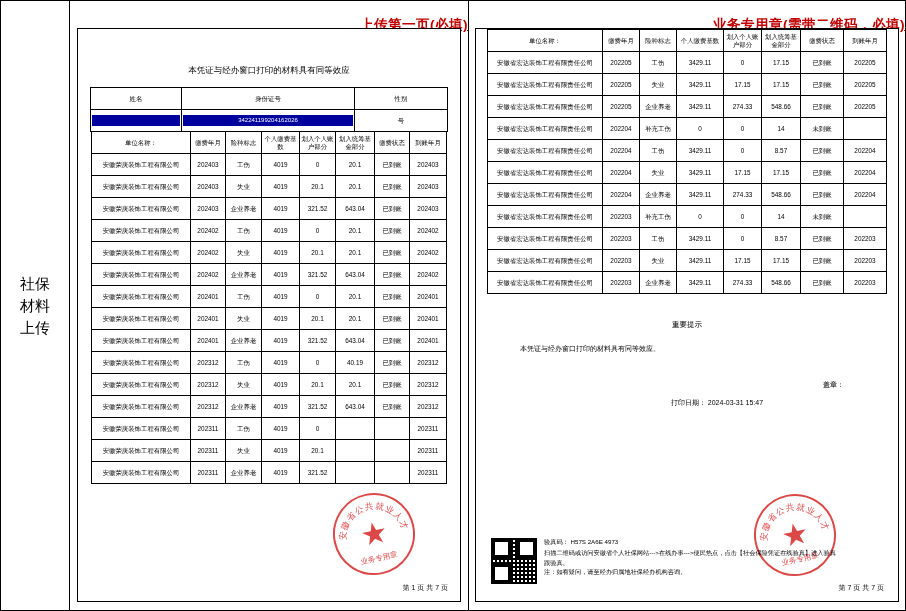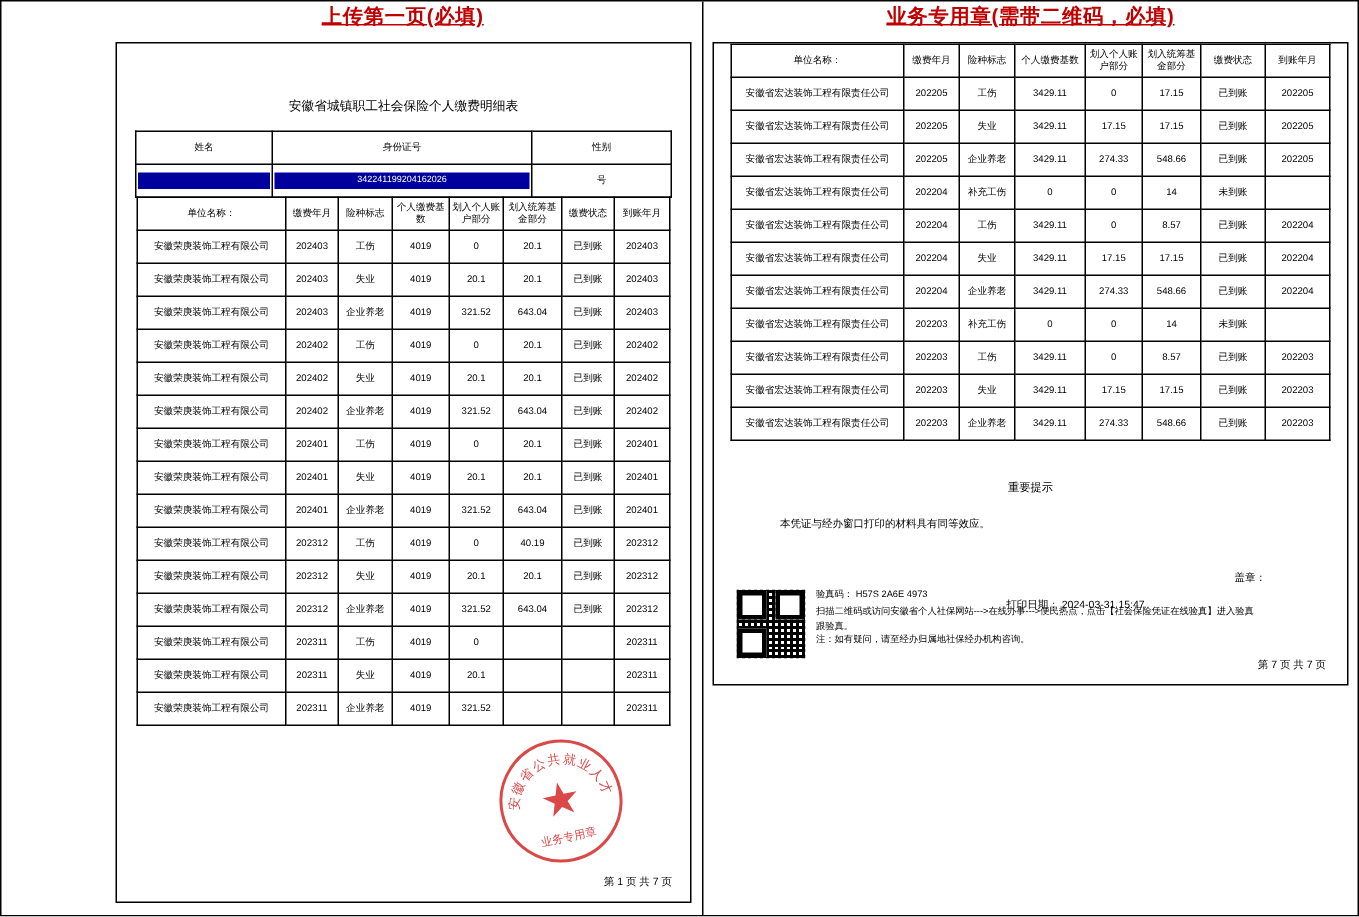--- a/index.html
+++ b/index.html
@@ -26,37 +26,37 @@
     font-size:15px;line-height:22px;text-align:center;color:#000;
   }
   
   .panel{
     position:absolute;top:0;height:609px;
     box-sizing:border-box;
   }
   .panel-left{left:68px;width:400px;border-right:1px solid #000;}
   .panel-right{left:468px;width:436px;}
   .panel-title{
-    text-align:center;
+    text-align:right;
     font-size:13.5px;
     font-weight:bold;
     color:#c00000;
     text-decoration:underline;
-    padding-top:1px;
+    padding-top:15px;
     letter-spacing:.5px;
   }
   .sheet{
     position:absolute;
     background:#fff;
     border:1px solid #000;
     box-sizing:border-box;
     overflow:hidden;
   }
   .sheet-left{left:8px;top:27px;width:384px;height:574px;}
-  .sheet-right{left:6px;top:27px;width:424px;height:429px;}
+  .sheet-right{left:6px;top:27px;width:424px;height:574px;}
 
   .doc-title{
     text-align:center;font-size:8.5px;margin-top:36px;margin-bottom:10px;
   }
   table.grid{
     border-collapse:collapse;
     margin:0 auto;
     table-layout:fixed;
   }
   table.grid td,table.grid th{
@@ -150,26 +150,33 @@
     color:#d42020;font-size:7.5px;
   }
   .seal-left{left:255px;top:464px;}
   .seal-right{left:278px;top:465px;}
 </style>
 </head>
 <body>
 
 <div class="page">
 
+  <div class="label-col">
+    <div class="txt">
+      <div>社保</div>
+      <div>材料</div>
+      <div>上传</div>
+    </div>
+  </div>
 
   <div class="panel panel-left">
     <div class="panel-title">上传第一页(必填)</div>
 
     <div class="sheet sheet-left">
-      <div class="doc-title">安徽省城镇职工社会保险个人缴费明细表</div>
+      <div class="doc-title">本凭证与经办窗口打印的材料具有同等效应</div>
 
       <table class="grid" style="width:348px;">
         <tbody>
             <tr class="hdr-tall">
           <td style="width:88px">姓名</td>
           <td style="width:170px">身份证号</td>
           <td style="width:90px">性别</td>
         </tr>
         <tr>
           <td>

